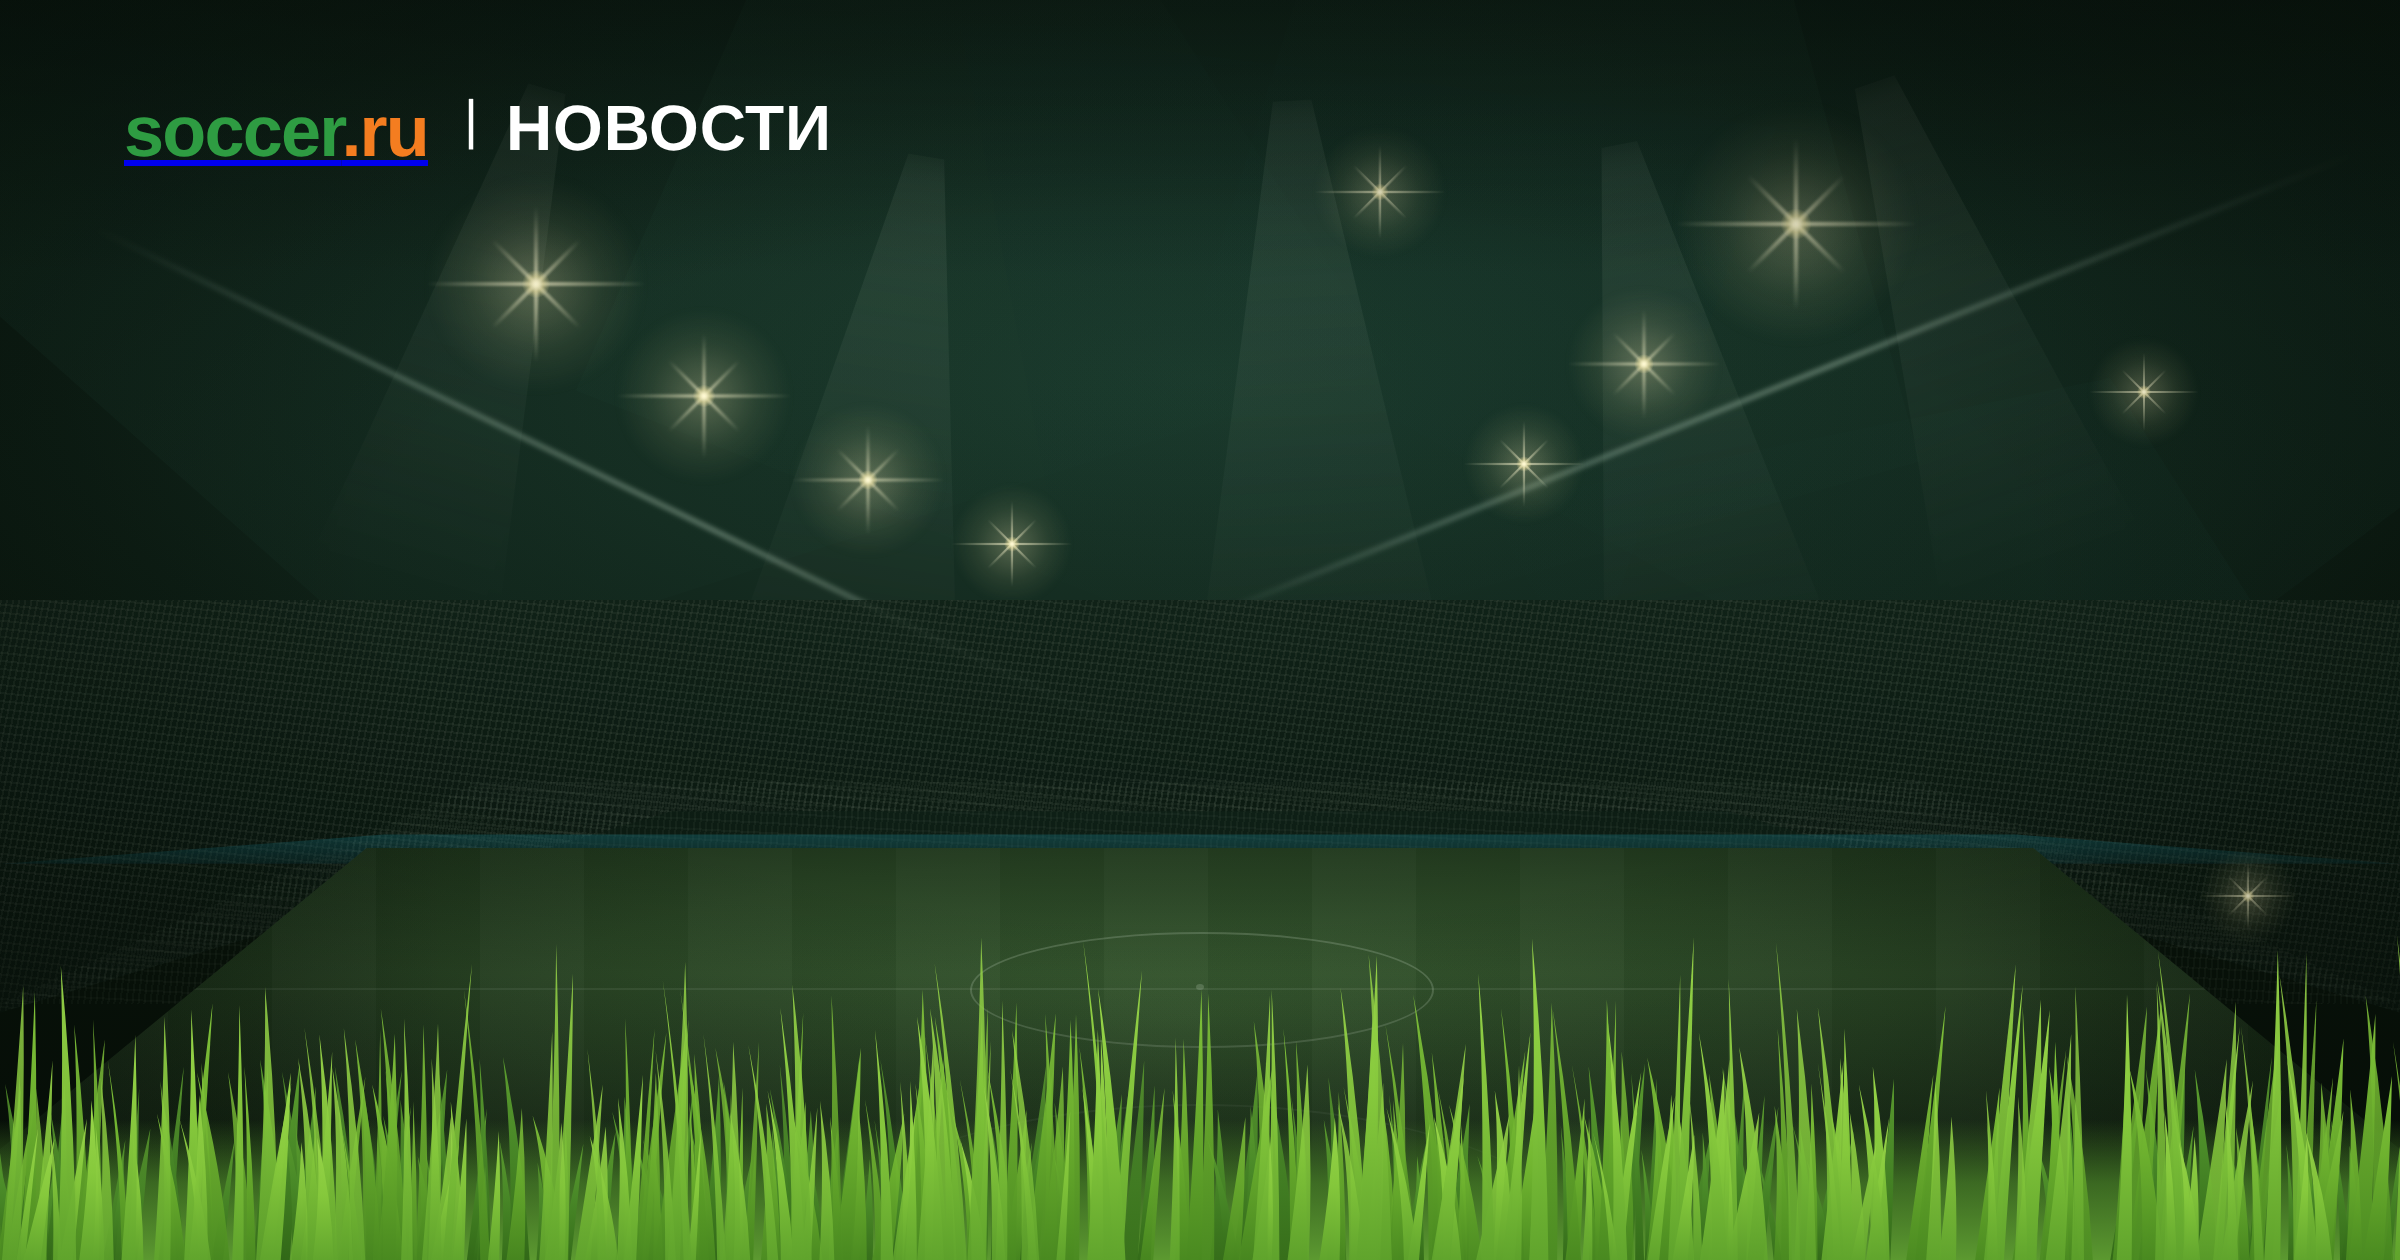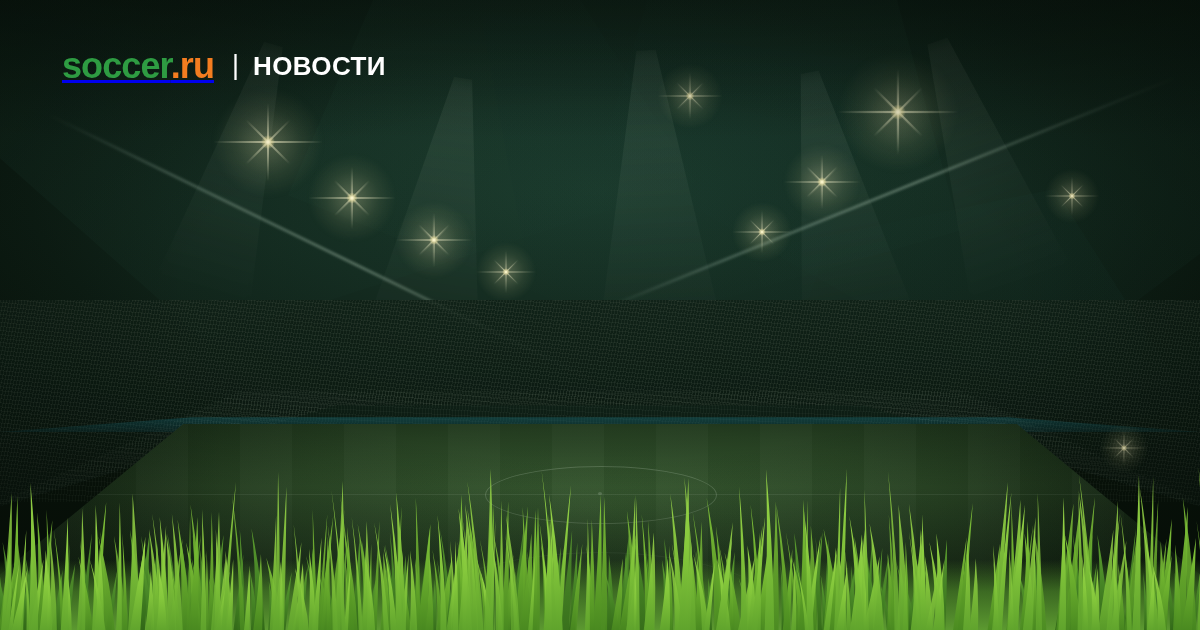--- a/index.html
+++ b/index.html
@@ -220,21 +220,21 @@
     left: 0; right: 0; bottom: 0; height: 70px;
     background: linear-gradient(180deg, rgba(60,110,34,.0) 0%, rgba(74,130,40,.75) 45%, rgba(96,160,50,.95) 100%);
   }
   .grass svg { position: absolute; left: 0; bottom: 0; width: 100%; height: 100%; display: block; }
 
   
   .header {
     position: absolute;
     left: 62px; top: 48px;
     display: flex;
-    align-items: center;
+    align-items: flex-start;
     gap: 0;
     z-index: 6;
   }
   .logo {
     font-size: 36px;
     font-weight: 700;
     letter-spacing: -0.9px;
     line-height: 1;
     white-space: nowrap;
   }
@@ -244,21 +244,21 @@
     display: inline-block;
     color: #ffffff;
     font-size: 27px;
     font-weight: 400;
     line-height: 1;
     margin: 0 14px 0 18px;
     transform: translateY(-1px);
   }
   .section {
     color: #ffffff;
-    font-size: 26px;
+    font-size: 32px;
     font-weight: 700;
     letter-spacing: .4px;
     line-height: 1;
     white-space: nowrap;
   }
 
   
   .headline {
     position: absolute;
     left: 62px; top: 258px;

